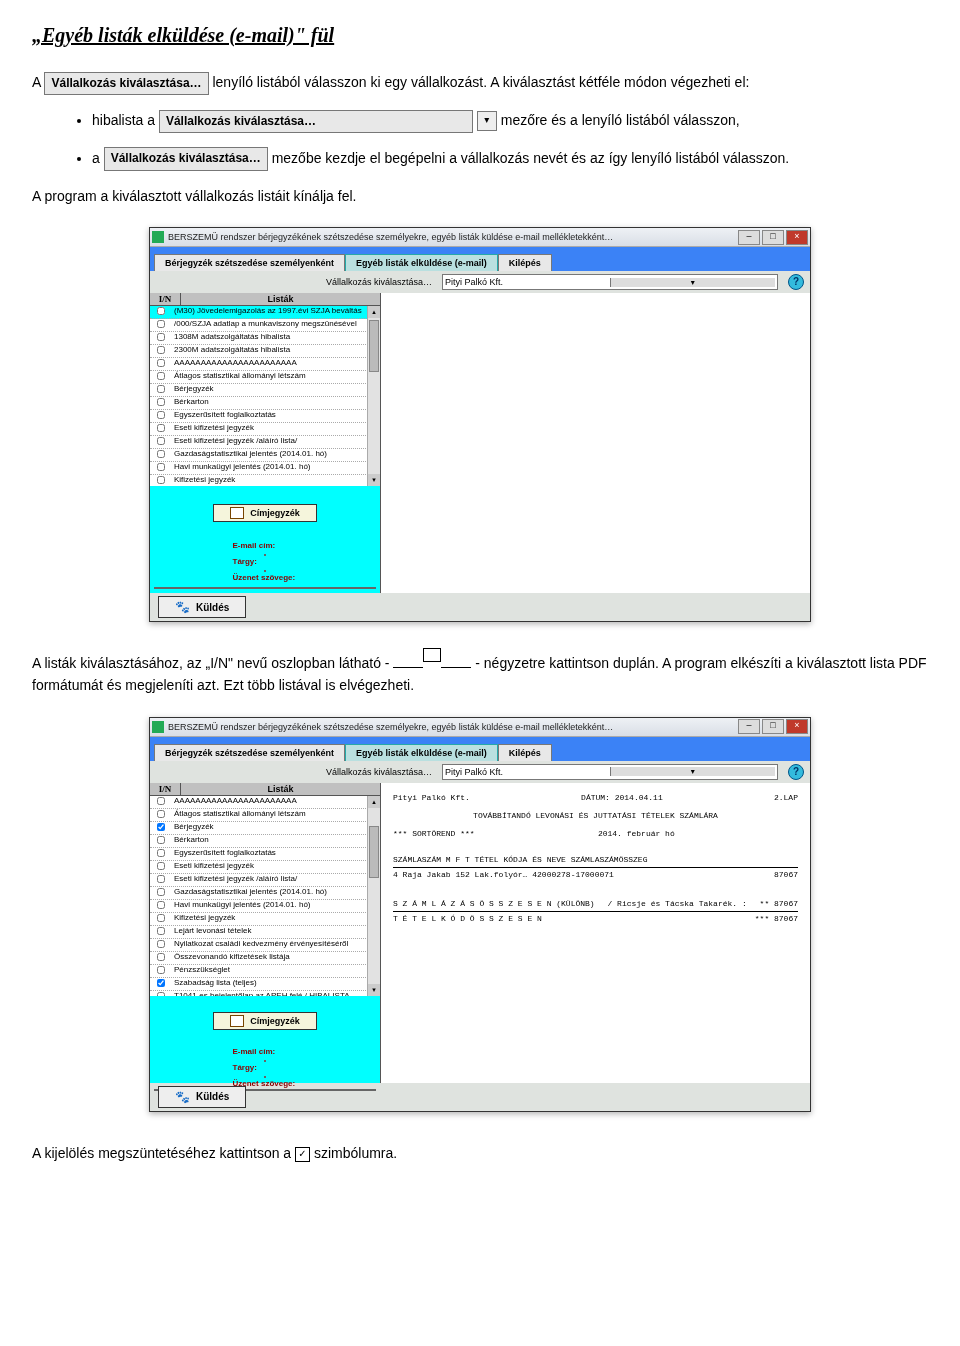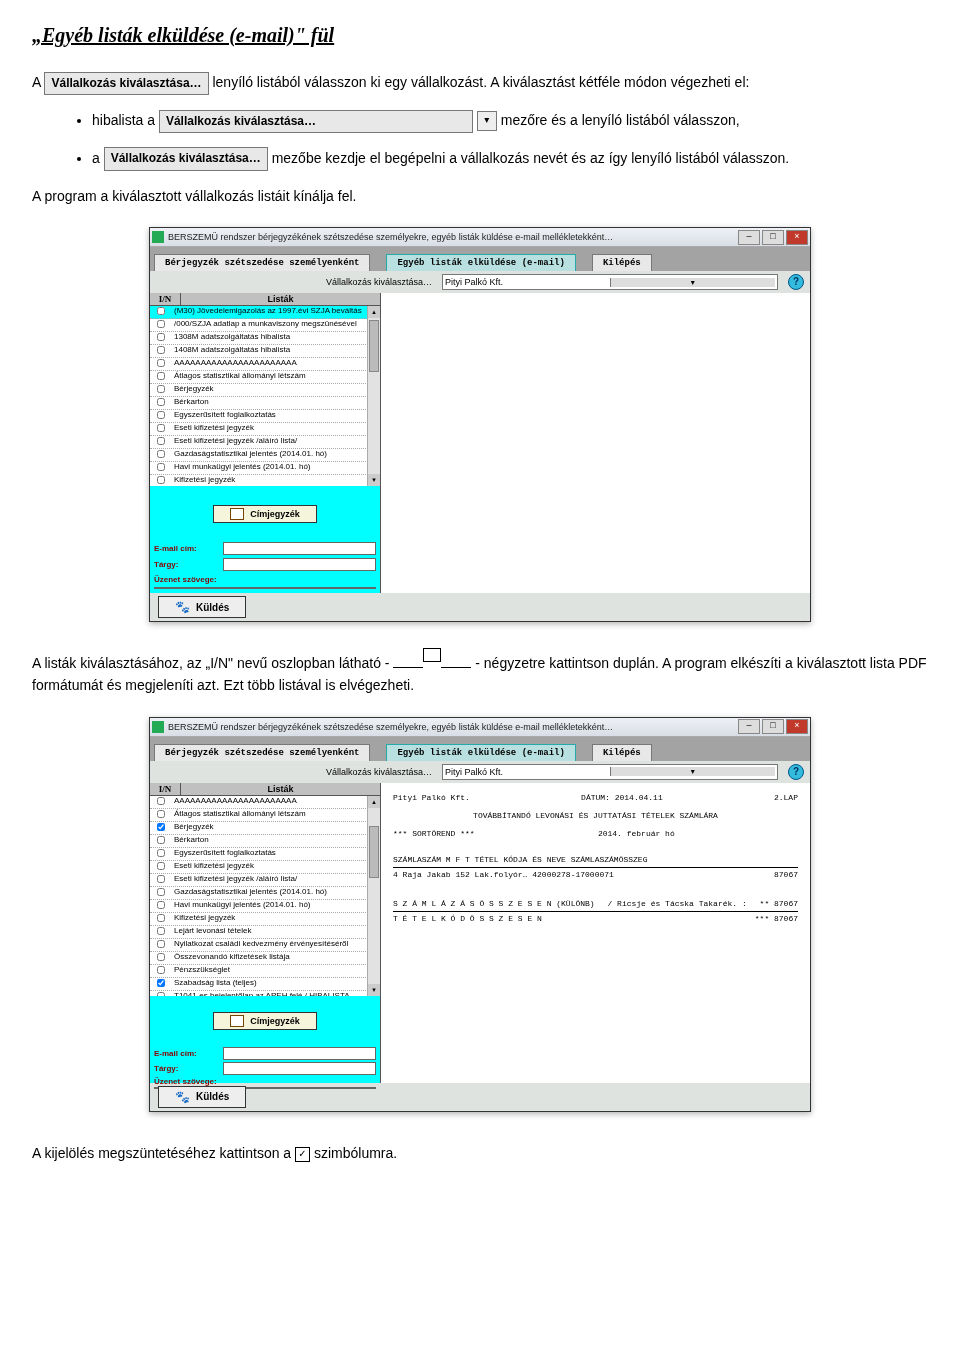--- a/index.html
+++ b/index.html
@@ -57,21 +57,21 @@
 
     ul.bullets li {
       margin-bottom: 14px;
     }
 
     
     .app-window {
       width: 660px;
       margin: 20px auto 30px;
       border: 1px solid #333;
-      background: #a3a3a3;
+      background: #3b82f6;
       font-family: Arial, sans-serif;
       font-size: 9px;
       color: #000;
       box-shadow: 0 2px 6px rgba(0,0,0,0.3);
       position: relative;
     }
 
     .titlebar {
       height: 18px;
       background: linear-gradient(#eef1f5, #d9dee6);
@@ -99,22 +99,21 @@
       background: #ddd; border:1px solid #888;
       font-size:9px; line-height:11px; text-align:center;
     }
     .win-btn.close { background:#c0392b; color:#fff; }
 
     .tabbar {
       display: flex;
       align-items: flex-end;
       height: 22px;
       padding: 2px 4px 0;
-      gap: 16px;
-      font-family: Liberation Mono, monospace;
+      gap: 0;
     }
     .tab {
       padding: 3px 10px;
       border: 1px solid #777;
       border-bottom: none;
       background: #e8e8e8;
       font-size: 9px;
       white-space: nowrap;
       font-weight: bold;
     }
@@ -228,20 +227,21 @@
     }
     .cimjegyzek-btn .book {
       width:12px;height:10px;background:#fff;border:1px solid #774400;
     }
     .field-row {
       display:flex;
       align-items:center;
       height:14px;
       padding:1px 4px;
       gap:4px;
+      flex-direction:column;
     }
     .field-row .flabel { width:65px; font-size:8px; color:#8b0000; font-weight:bold;}
     .field-row .finput {
       flex:1; height:11px; background:#fff; border:1px solid #666;
     }
 
     .preview {
       flex:1;
       background:#fff;
       font-size:8px;
@@ -368,21 +368,21 @@
             <div class="row-item">
               <span class="cb"><input type="checkbox" style=""></span>
               <span class="txt">/000/SZJA adatlap a munkaviszony megszünésével</span>
             </div>
             <div class="row-item">
               <span class="cb"><input type="checkbox" style=""></span>
               <span class="txt">1308M adatszolgáltatás hibalista</span>
             </div>
             <div class="row-item">
               <span class="cb"><input type="checkbox" style=""></span>
-              <span class="txt">1408M adatszolgáltatás hibalista</span>
+              <span class="txt">2300M adatszolgáltatás hibalista</span>
             </div>
             <div class="row-item">
               <span class="cb"><input type="checkbox" style=""></span>
               <span class="txt">AAAAAAAAAAAAAAAAAAAAAAA</span>
             </div>
             <div class="row-item">
               <span class="cb"><input type="checkbox" style=""></span>
               <span class="txt">Átlagos statisztikai állományi létszám</span>
             </div>
             <div class="row-item">

